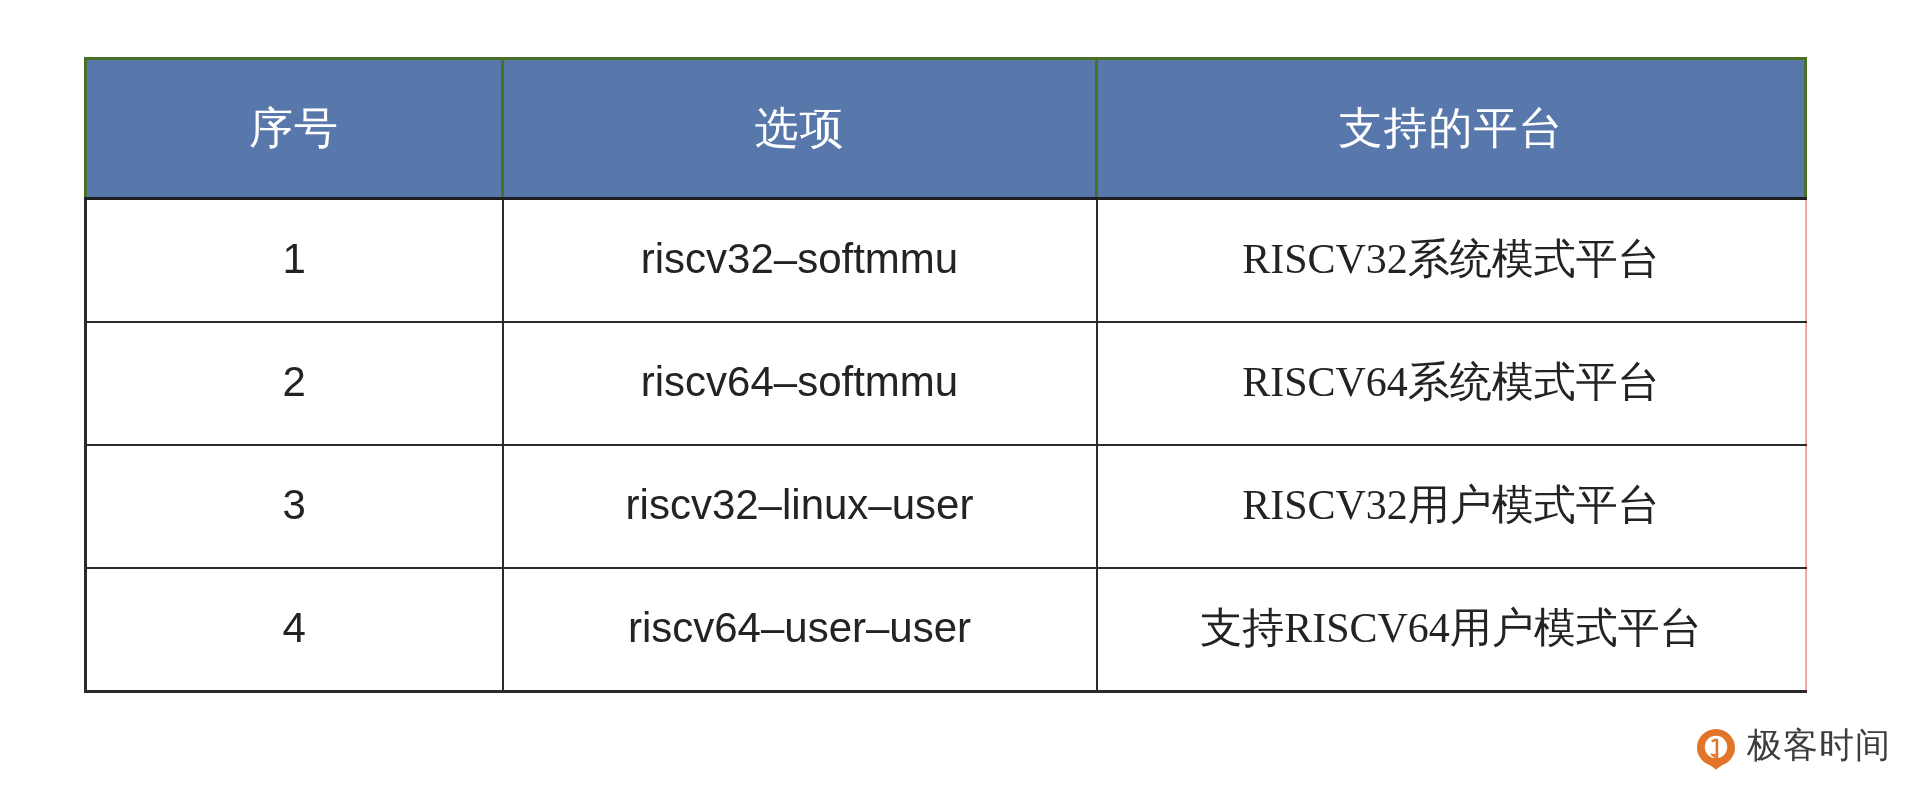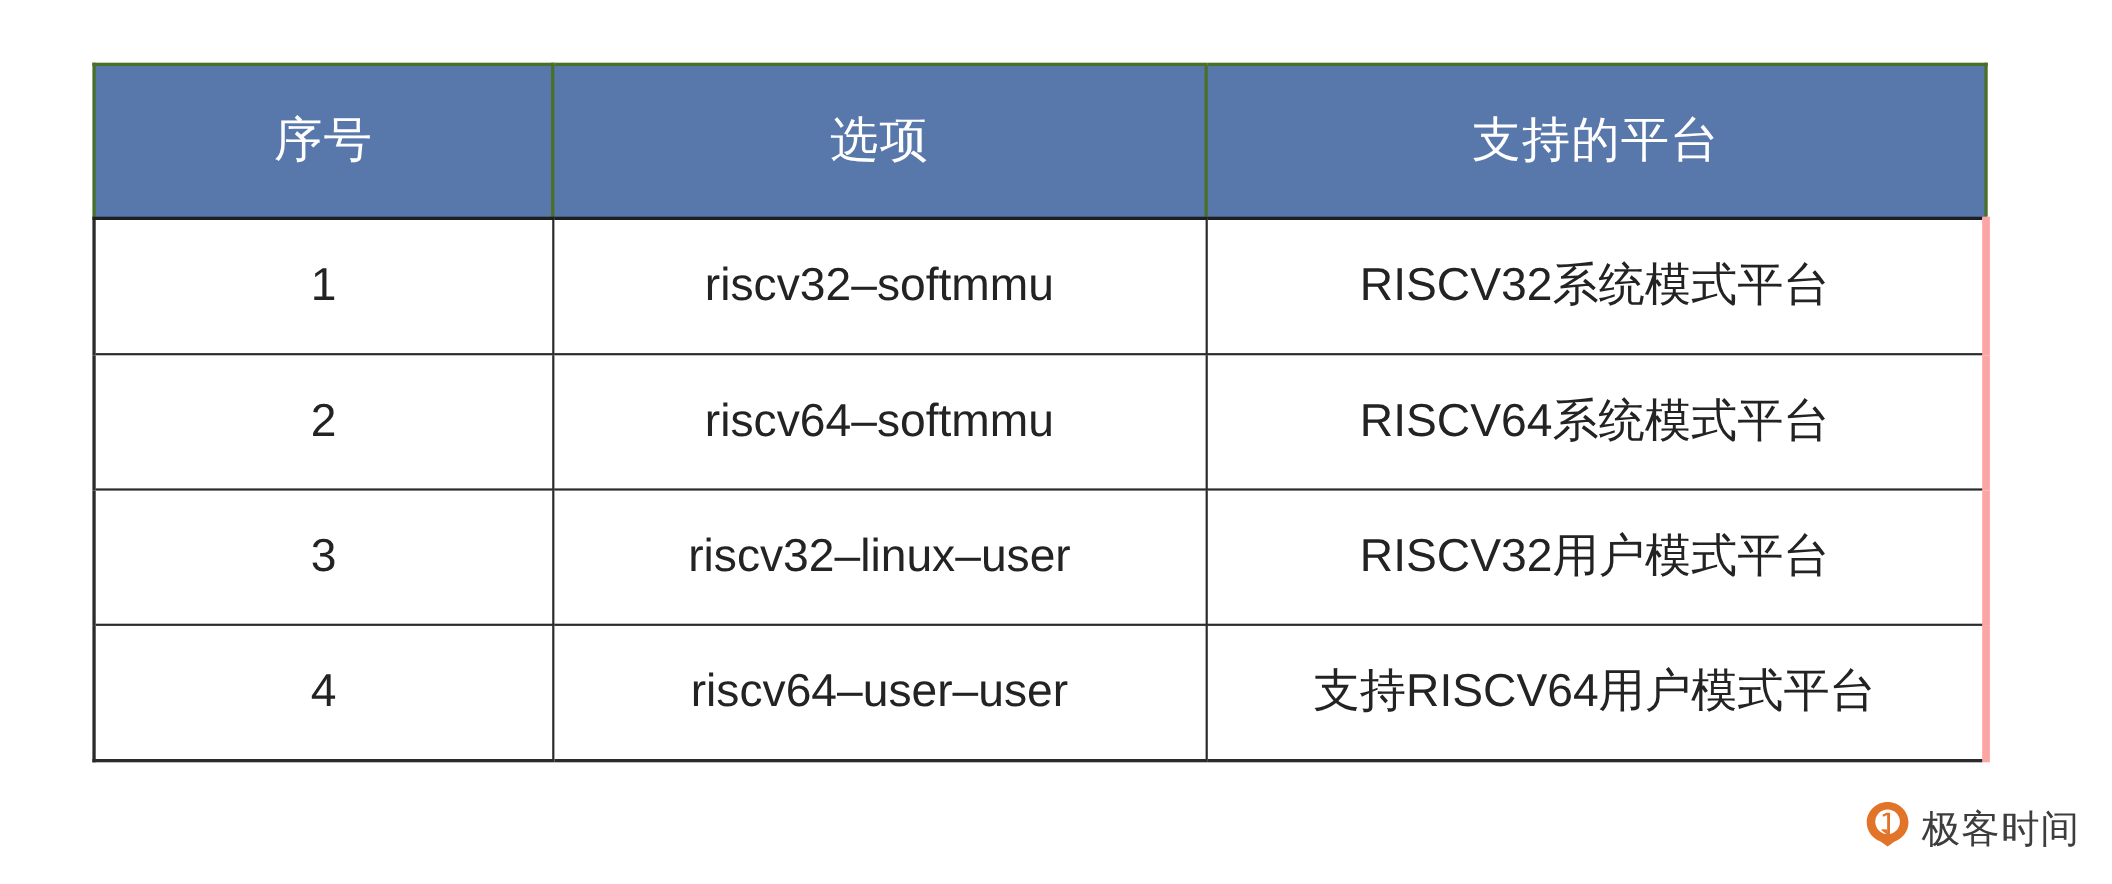--- a/index.html
+++ b/index.html
@@ -78,34 +78,34 @@
     text-align: center;
     vertical-align: middle;
     border: 2px solid #2b2b2b;
     background: #ffffff;
     white-space: nowrap;
   }
   tbody tr:last-child td {
     border-bottom: 3px solid #2b2b2b;
   }
   tbody td.cell-idx    { border-left: 3px solid #2b2b2b; }
-  tbody td.cell-plat   { border-right: 7px solid #fca5a5; }
+  tbody td.cell-plat   { border-right: 2px solid #fca5a5; font-family: Liberation Serif, serif; }
 
   tbody td .cell-text {
     display: inline-block;
     transform: translateY(-1px);
   }
 
   
   #watermark {
     position: absolute;
     left: 1694px;
     top: 727px;
     display: flex;
-    align-items: flex-end;
+    align-items: flex-start;
     gap: 9px;
   }
   #watermark .mark-logo {
     width: 44px;
     height: 44px;
     flex: 0 0 44px;
     position: relative;
   }
   #watermark .mark-text {
     font-size: 35px;

